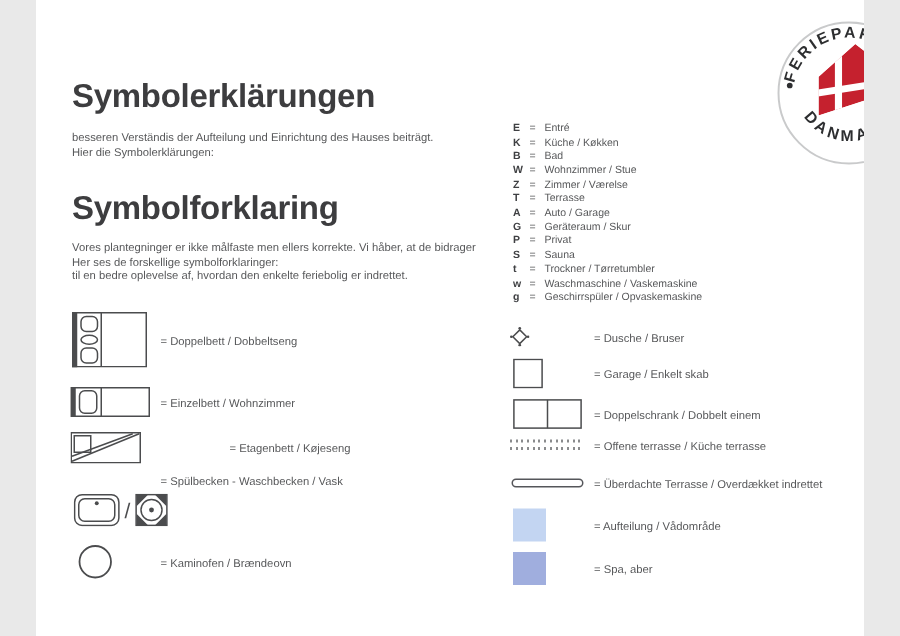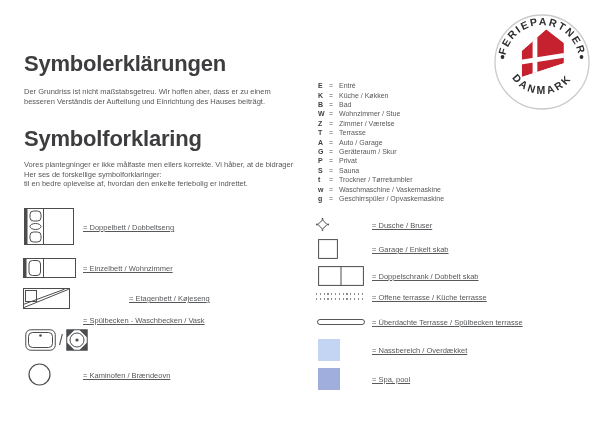--- a/index.html
+++ b/index.html
@@ -1,27 +1,27 @@
 <!DOCTYPE html>
 <html><head>
 <meta charset="utf-8">
 <style>
   * { margin:0; padding:0; box-sizing:border-box; }
   html,body { background:#e9e9e9; }
   #page {
-    position:relative; width:600px; height:424px; background:#ffffff;
+    position:relative; width:552px; height:424px; background:#ffffff;
     font-family:"Liberation Sans","DejaVu Sans",sans-serif; color:#57585a;
     overflow:hidden; margin:0 auto;
   }
   .h1 {
     position:absolute; left:24px; font-size:22px; font-weight:bold;
     color:#3d3d3f; letter-spacing:-0.2px;
   }
   .para { position:absolute; left:24px; font-size:7.5px; line-height:9.7px; color:#57585a; }
-  .label { position:absolute; font-size:7.5px; color:#57585a; white-space:nowrap;text-decoration:underline; }
+  .label { position:absolute; font-size:7.5px; color:#57585a; white-space:nowrap; }
 
   
   #letter-codes { position:absolute; left:318px; top:81px; }
   .code-row { display:flex; height:9.42px; align-items:center; font-size:7px; }
   .code-key { width:11px; font-weight:bold; color:#3f4043; }
   .code-eq  { width:10px; color:#57585a; }
   .code-label { color:#57585a; white-space:nowrap; }
 
   .icon-abs { position:absolute; }
   .slash-sep { position:absolute; font-size:14px; color:#4b4c4e; font-weight:normal; }
@@ -40,22 +40,22 @@
   }
   .swatch { position:absolute; width:22px; height:22px; }
 </style>
 </head>
 <body>
 
 <div id="page">
 
   <div class="h1" style="top:51px;">Symbolerklärungen</div>
   <div class="para" style="top:87px;">
-    <div>Der Grundriss ist nicht maßstabsgetreu. Wir hoffen aber, dass er zu einem</div>
     <div>besseren Verständis der Aufteilung und Einrichtung des Hauses beiträgt.</div>
+    <div>Hier die Symbolerklärungen:</div>
   </div>
 
   <div class="h1" style="top:126px;">Symbolforklaring</div>
   <div class="para" style="top:160px;">
     <div>Vores plantegninger er ikke målfaste men ellers korrekte. Vi håber, at de bidrager</div>
     <div>Her ses de forskellige symbolforklaringer:</div>
     <div>til en bedre oplevelse af, hvordan den enkelte feriebolig er indrettet.</div>
   </div>
 
   <svg id="logo" width="100" height="100" viewBox="0 0 100 100" style="position:absolute; left:492px; top:12px;">
@@ -209,27 +209,27 @@
 
   <svg class="icon-abs" style="left:318px; top:239px;" width="20" height="20" viewBox="0 0 20 20">
     <rect x="0.6" y="0.6" width="18.8" height="18.8" fill="#ffffff" stroke="#4b4c4e"></rect>
   </svg>
   <div class="label" style="left:372px; top:245px;">= Garage / Enkelt skab</div>
 
   <svg class="icon-abs" style="left:318px; top:266px;" width="46" height="20" viewBox="0 0 46 20">
     <rect x="0.6" y="0.6" width="44.8" height="18.8" fill="#ffffff" stroke="#4b4c4e"></rect>
     <line x1="23" y1="0.6" x2="23" y2="19.4" stroke="#4b4c4e"></line>
   </svg>
-  <div class="label" style="left:372px; top:272px;">= Doppelschrank / Dobbelt skab</div>
+  <div class="label" style="left:372px; top:272px;">= Doppelschrank / Dobbelt einem</div>
 
   <div id="open-terrace-band"></div>
   <div class="label" style="left:372px; top:293px;">= Offene terrasse / Küche terrasse</div>
 
   <div id="covered-terrace-bar"></div>
-  <div class="label" style="left:372px; top:318px;">= Überdachte Terrasse / Spülbecken terrasse</div>
+  <div class="label" style="left:372px; top:318px;">= Überdachte Terrasse / Overdækket indrettet</div>
 
   <div class="swatch" style="left: 318px; top: 339px; background-color: rgb(195, 213, 242);"></div>
-  <div class="label" style="left:372px; top:346px;">= Nassbereich / Overdækket</div>
+  <div class="label" style="left:372px; top:346px;">= Aufteilung / Vådområde</div>
 
   <div class="swatch" style="left: 318px; top: 368px; background-color: rgb(160, 174, 222);"></div>
-  <div class="label" style="left:372px; top:375px;">= Spa, pool</div>
+  <div class="label" style="left:372px; top:375px;">= Spa, aber</div>
 
 </div>
 
 </body></html>

